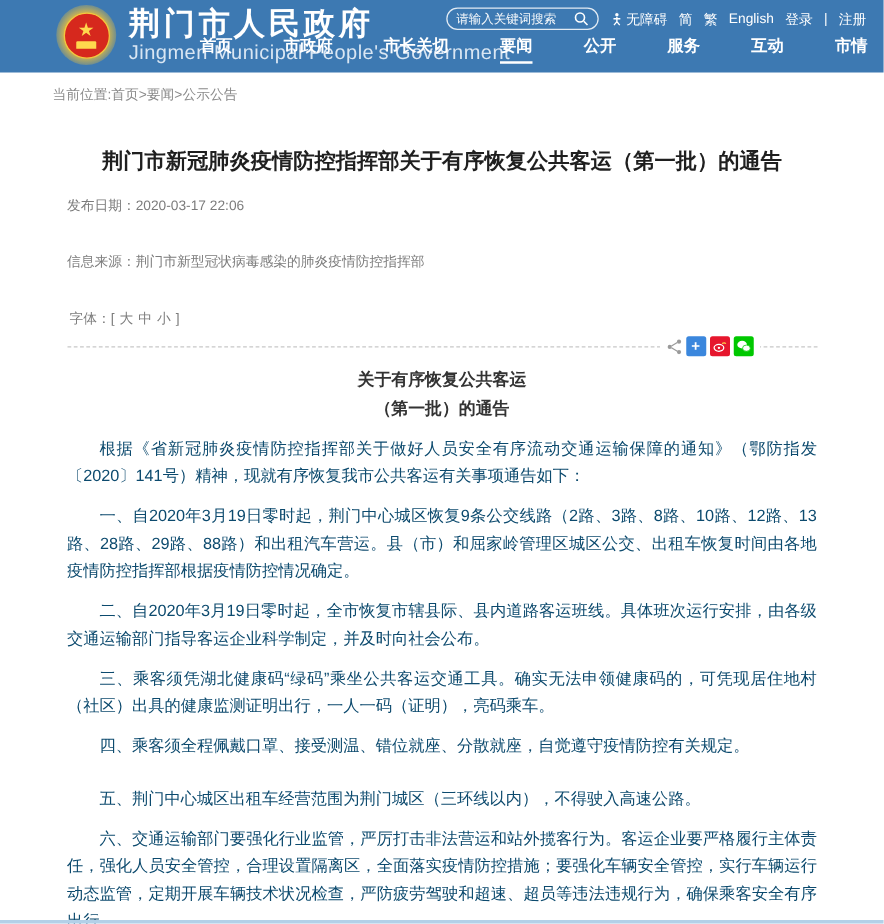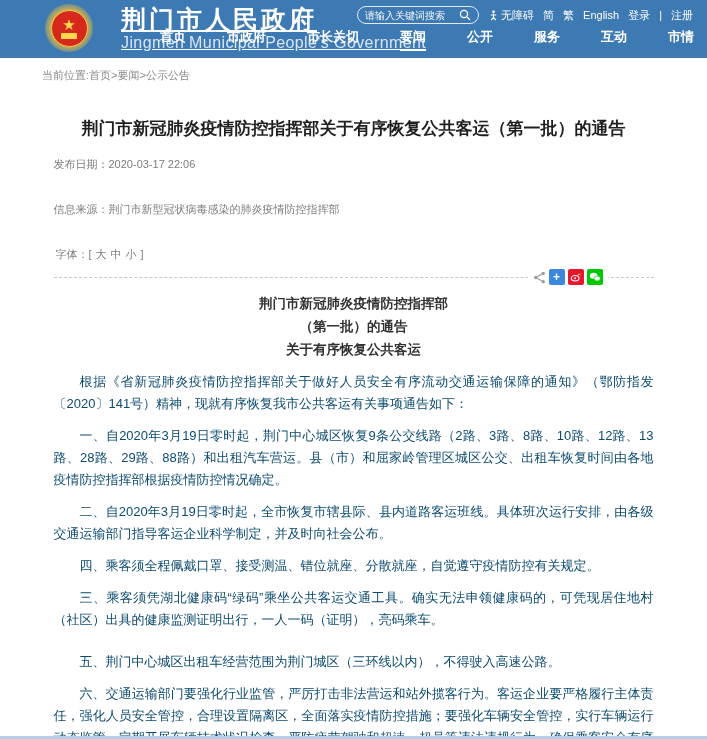--- a/index.html
+++ b/index.html
@@ -10,21 +10,21 @@
   
   .header { position:relative; height:58px; background:#3d79b2; }
   .logo { position:absolute; left:45px; top:4px; display:flex; align-items:center; cursor:pointer; }
   .emblem { width:48px; height:48px; border-radius:50%;
     background:radial-gradient(circle,#f7d24b 0%,#efc23a 45%,rgba(239,194,58,0.25) 72%,rgba(239,194,58,0) 85%);
     display:flex; align-items:center; justify-content:center; }
   .emblem-inner { width:37px; height:37px; border-radius:50%; background:#d6281d;
     border:1px solid #f3c83e; display:flex; flex-direction:column; align-items:center; justify-content:center; }
   .emblem-star { color:#ffd84d; font-size:15px; line-height:14px; }
   .emblem-gate { width:16px; height:6px; background:#ffd84d; border-radius:1px 1px 0 0; margin-top:1px; }
-  .site-text { margin-left:28px; color:#fff;text-decoration:underline; }
+  .site-text { margin-left:10px; color:#fff; }
   .site-title { font-size:25px; font-weight:bold; letter-spacing:3px; line-height:28px; }
   .site-sub { font-size:16px; color:#d9e6f3; letter-spacing:0.4px; margin-top:1px; }
 
   .top-bar { position:absolute; top:6px; right:14px; display:flex; align-items:center; gap:9px;
     color:#fff; font-size:11px; white-space:nowrap; }
   .search-pill { display:flex; align-items:center; justify-content:space-between;
     width:122px; height:18px; border:1px solid rgba(255,255,255,0.85); border-radius:10px; padding:0 7px; }
   .search-pill input { background:transparent; border:none; outline:none; color:#fff;
     font-size:10px; width:92px; font-family:inherit; }
   .search-pill input::placeholder { color:rgba(255,255,255,0.95); }
@@ -157,31 +157,30 @@
         <span class="share-box" style="background:#00c800;">
           <svg width="12" height="12" viewBox="0 0 14 14">
             <ellipse cx="5.5" cy="5.5" rx="4.5" ry="3.6" fill="#fff"></ellipse>
             <ellipse cx="9.5" cy="8.8" rx="3.6" ry="2.9" fill="#fff" stroke="#00c800" stroke-width="0.7"></ellipse>
           </svg>
         </span>
       </div>
     </div>
 
     <div class="doc-head">
-      <div>荆门市新冠肺炎疫情防控指挥部</div>
+      <div>关于有序恢复公共客运</div>
       <div>（第一批）的通告</div>
-      <div>关于有序恢复公共客运</div>
     </div>
 
     <div class="doc-body">
       <p>根据《省新冠肺炎疫情防控指挥部关于做好人员安全有序流动交通运输保障的通知》（鄂防指发〔2020〕141号）精神，现就有序恢复我市公共客运有关事项通告如下：</p>
       <p>一、自2020年3月19日零时起，荆门中心城区恢复9条公交线路（2路、3路、8路、10路、12路、13路、28路、29路、88路）和出租汽车营运。县（市）和屈家岭管理区城区公交、出租车恢复时间由各地疫情防控指挥部根据疫情防控情况确定。</p>
       <p>二、自2020年3月19日零时起，全市恢复市辖县际、县内道路客运班线。具体班次运行安排，由各级交通运输部门指导客运企业科学制定，并及时向社会公布。</p>
+      <p>三、乘客须凭湖北健康码“绿码”乘坐公共客运交通工具。确实无法申领健康码的，可凭现居住地村（社区）出具的健康监测证明出行，一人一码（证明），亮码乘车。</p>
       <p>四、乘客须全程佩戴口罩、接受测温、错位就座、分散就座，自觉遵守疫情防控有关规定。</p>
-      <p>三、乘客须凭湖北健康码“绿码”乘坐公共客运交通工具。确实无法申领健康码的，可凭现居住地村（社区）出具的健康监测证明出行，一人一码（证明），亮码乘车。</p>
       <p class="gap">五、荆门中心城区出租车经营范围为荆门城区（三环线以内），不得驶入高速公路。</p>
       <p>六、交通运输部门要强化行业监管，严厉打击非法营运和站外揽客行为。客运企业要严格履行主体责任，强化人员安全管控，合理设置隔离区，全面落实疫情防控措施；要强化车辆安全管控，实行车辆运行动态监管，定期开展车辆技术状况检查，严防疲劳驾驶和超速、超员等违法违规行为，确保乘客安全有序出行。</p>
     </div>
 
     <div class="signature">
       <div>荆门市新型冠状病毒感染的肺炎</div>
 
     </div>
   </div>
 

